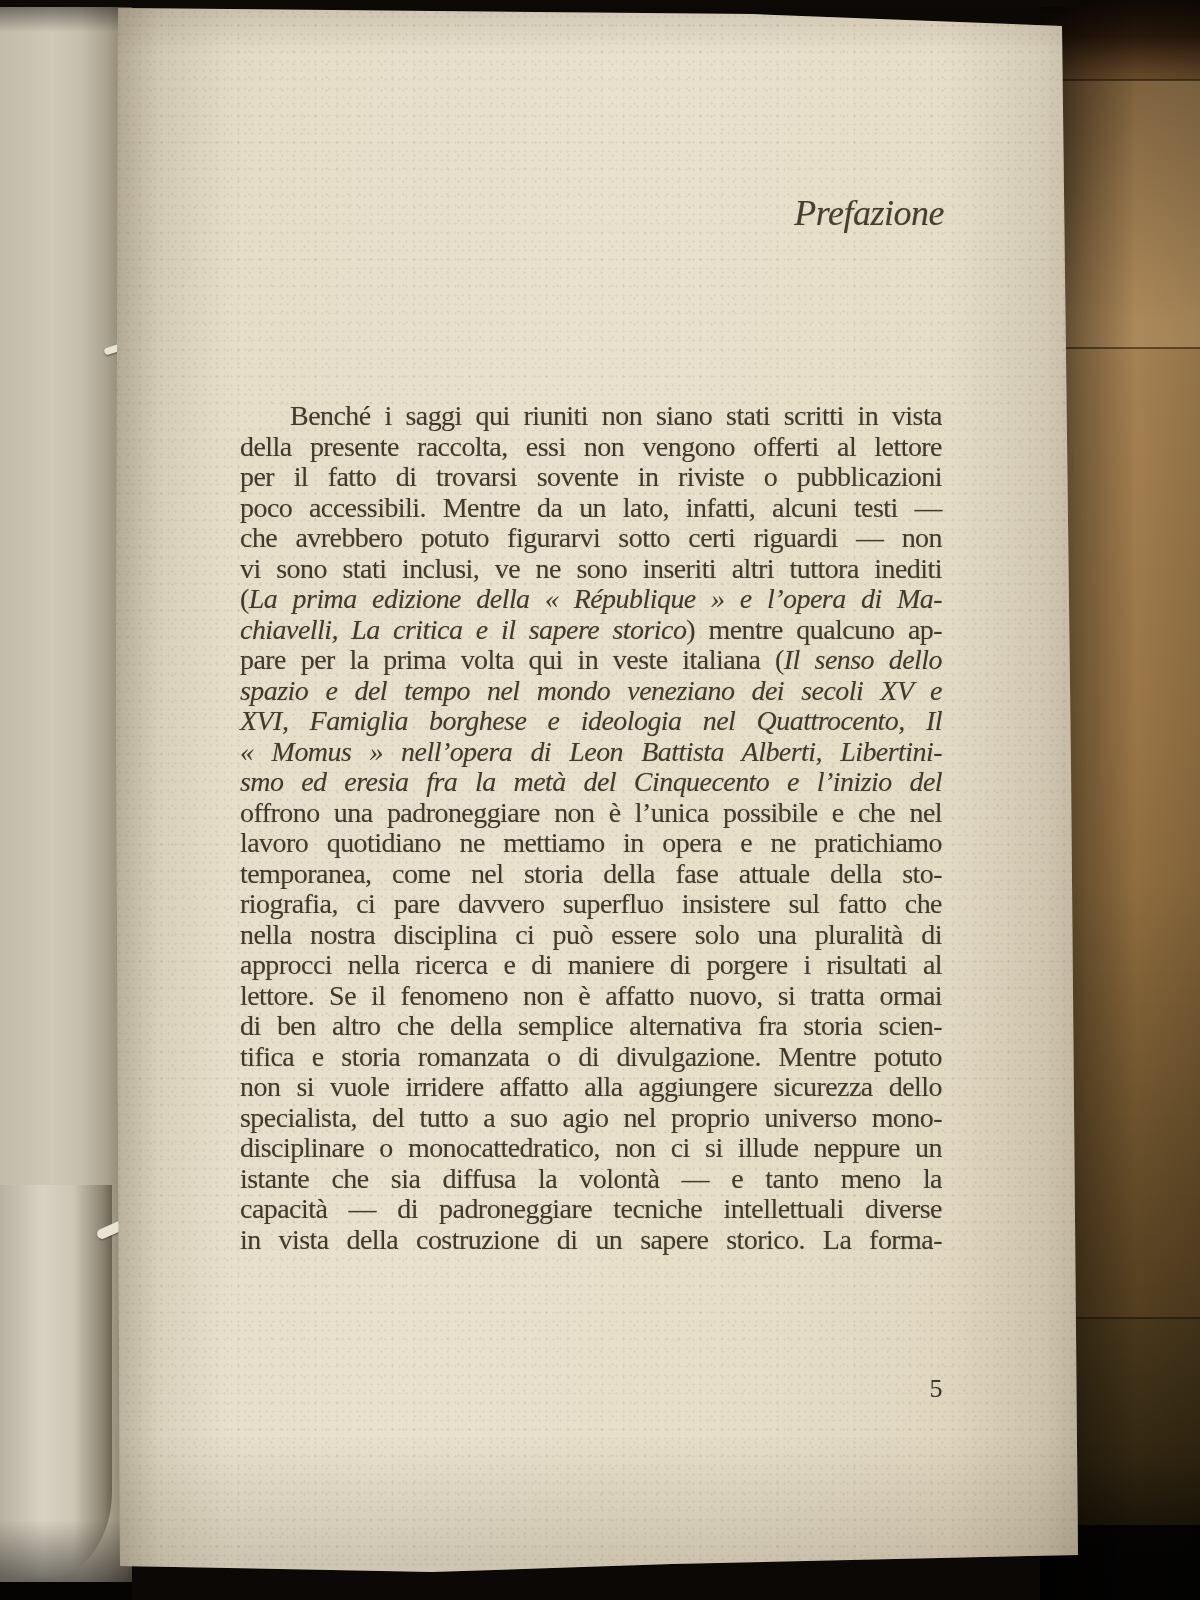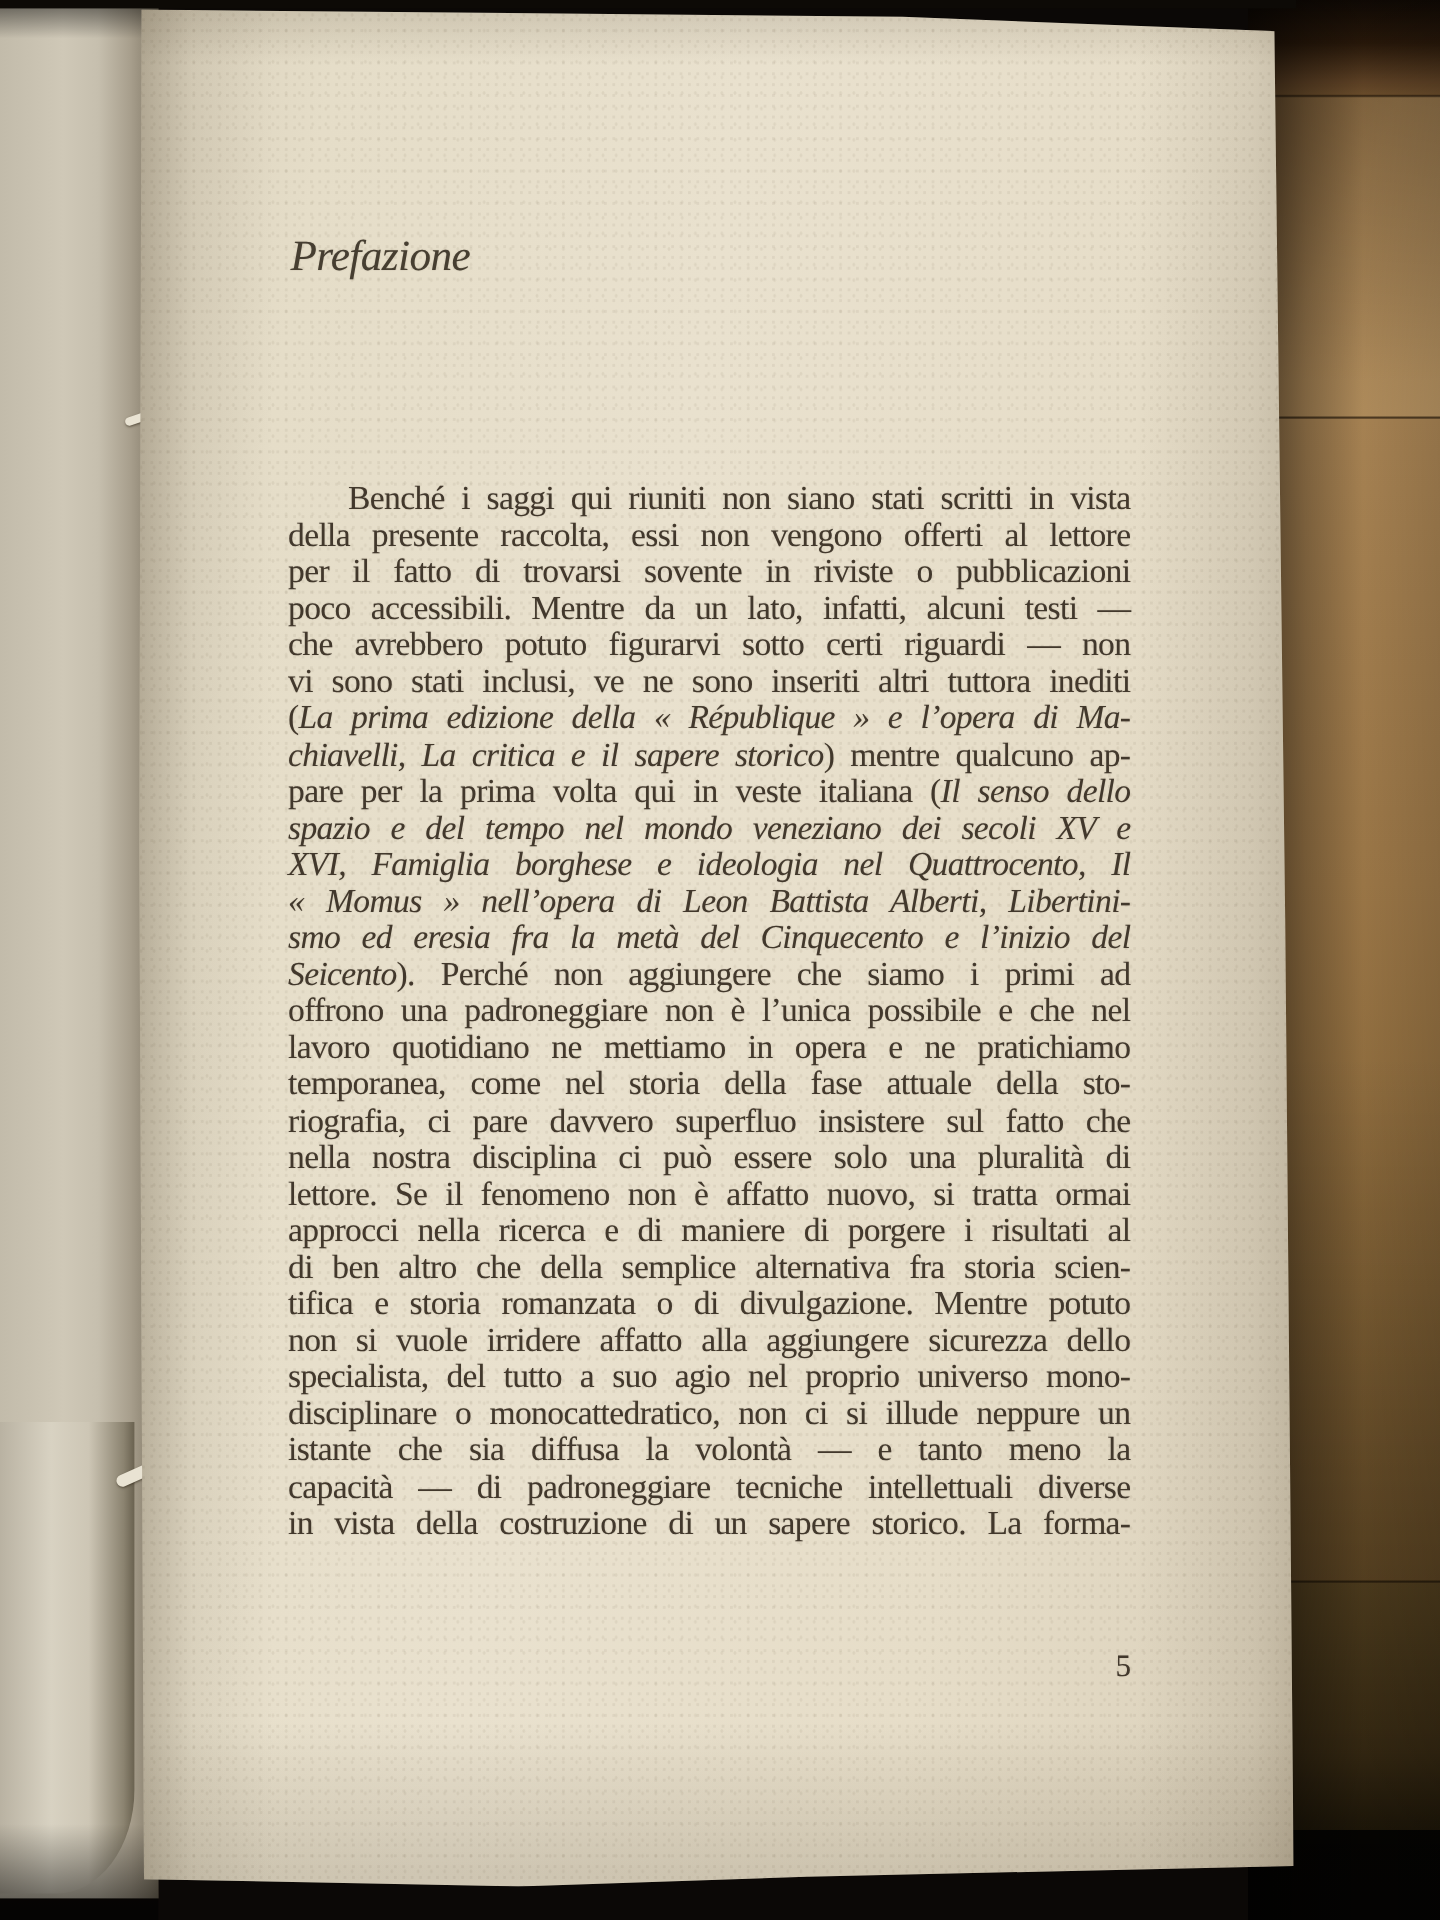--- a/index.html
+++ b/index.html
@@ -61,21 +61,21 @@
   #page-vignette{
     position:absolute;inset:0;
     background:
       linear-gradient(to right, rgba(70,58,38,0.30) 0%, rgba(70,58,38,0.08) 5%, rgba(70,58,38,0) 12%, rgba(70,58,38,0) 86%, rgba(70,58,38,0.10) 96%, rgba(70,58,38,0.20) 100%),
       linear-gradient(to bottom, rgba(70,58,38,0.16) 0%, rgba(70,58,38,0) 3%, rgba(70,58,38,0) 91%, rgba(70,58,38,0.16) 99%);
   }
   
   #page-title{
     position:absolute;left:130px;top:186px;width:702px;
     font-style:italic;font-size:36px;letter-spacing:-0.5px;
-    text-align:left;color:#463e31;
+    text-align:right;color:#463e31;
     text-shadow:0 0 1px rgba(70,58,40,0.35);
   }
   #body-text{
     position:absolute;left:128px;top:395px;width:702px;
     color:#42382c;
     text-shadow:0 0 1px rgba(66,56,44,0.30);
   }
   .line{
     height:30.5px;line-height:30.5px;font-size:28px;letter-spacing:-0.55px;
     text-align:justify;text-align-last:justify;white-space:nowrap;
@@ -127,28 +127,27 @@
         <div class="line"><span>poco accessibili. Mentre da un lato, infatti, alcuni testi —</span></div>
         <div class="line"><span>che avrebbero potuto figurarvi sotto certi riguardi — non</span></div>
         <div class="line"><span>vi sono stati inclusi, ve ne sono inseriti altri tuttora inediti</span></div>
         <div class="line"><span>(</span><span class="it">La prima edizione della « République » e l’opera di Ma-</span></div>
         <div class="line"><span class="it">chiavelli, La critica e il sapere storico</span><span>) mentre qualcuno ap-</span></div>
         <div class="line"><span>pare per la prima volta qui in veste italiana (</span><span class="it">Il senso dello</span></div>
         <div class="line"><span class="it">spazio e del tempo nel mondo veneziano dei secoli XV e</span></div>
         <div class="line"><span class="it">XVI, Famiglia borghese e ideologia nel Quattrocento, Il</span></div>
         <div class="line"><span class="it">« Momus » nell’opera di Leon Battista Alberti, Libertini-</span></div>
         <div class="line"><span class="it">smo ed eresia fra la metà del Cinquecento e l’inizio del</span></div>
-        <div class="line"><span class="it">Seicento</span><span>). Perché non aggiungere che siamo i primi ad</span></div>
         <div class="line"><span>offrono una padroneggiare non è l’unica possibile e che nel</span></div>
         <div class="line"><span>lavoro quotidiano ne mettiamo in opera e ne pratichiamo</span></div>
         <div class="line"><span>temporanea, come nel storia della fase attuale della sto-</span></div>
         <div class="line"><span>riografia, ci pare davvero superfluo insistere sul fatto che</span></div>
         <div class="line"><span>nella nostra disciplina ci può essere solo una pluralità di</span></div>
+        <div class="line"><span>approcci nella ricerca e di maniere di porgere i risultati al</span></div>
         <div class="line"><span>lettore. Se il fenomeno non è affatto nuovo, si tratta ormai</span></div>
-        <div class="line"><span>approcci nella ricerca e di maniere di porgere i risultati al</span></div>
         <div class="line"><span>di ben altro che della semplice alternativa fra storia scien-</span></div>
         <div class="line"><span>tifica e storia romanzata o di divulgazione. Mentre potuto</span></div>
         <div class="line"><span>non si vuole irridere affatto alla aggiungere sicurezza dello</span></div>
         <div class="line"><span>specialista, del tutto a suo agio nel proprio universo mono-</span></div>
         <div class="line"><span>disciplinare o monocattedratico, non ci si illude neppure un</span></div>
         <div class="line"><span>istante che sia diffusa la volontà — e tanto meno la</span></div>
         <div class="line"><span>capacità — di padroneggiare tecniche intellettuali diverse</span></div>
         <div class="line"><span>in vista della costruzione di un sapere storico. La forma-</span></div>
       </div>
 

